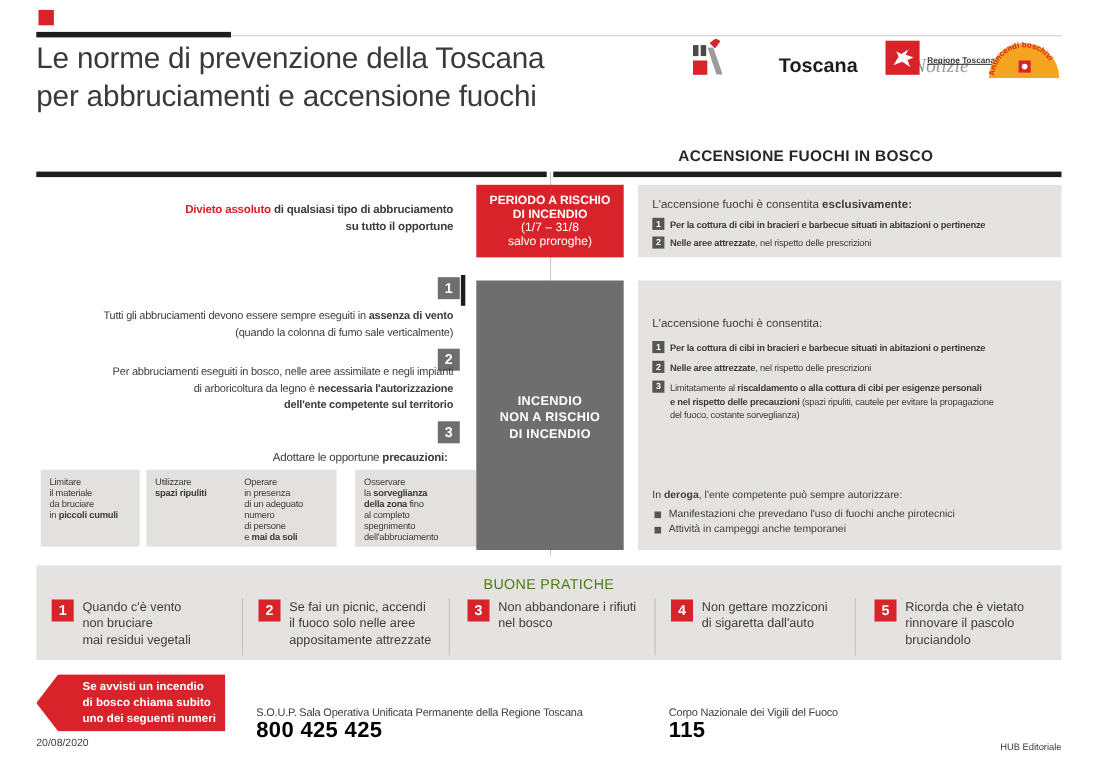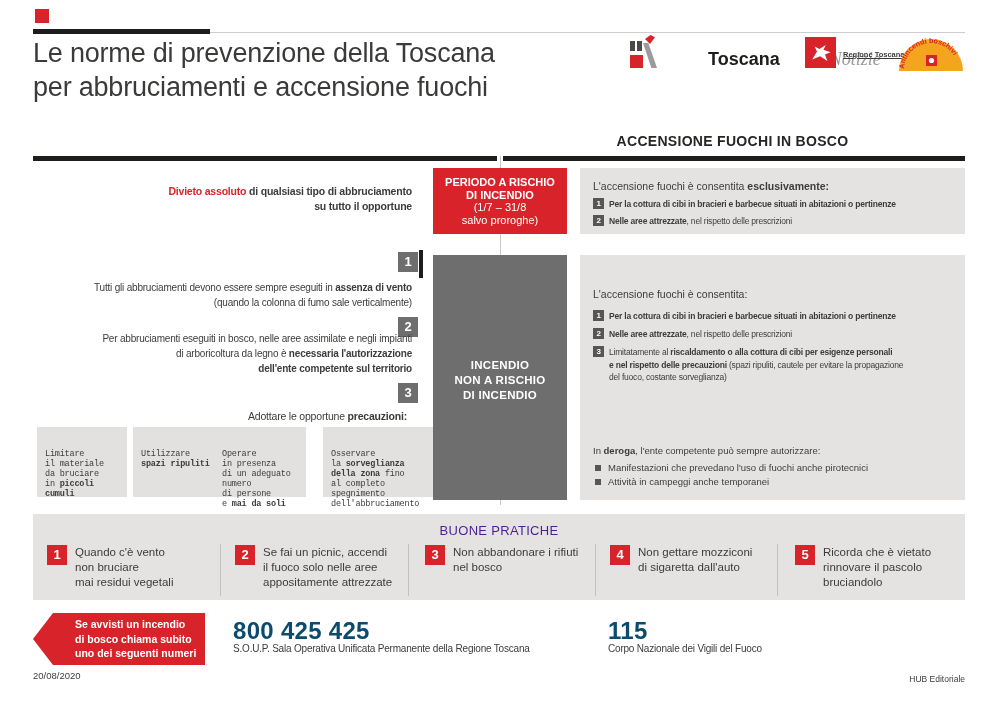--- a/index.html
+++ b/index.html
@@ -46,22 +46,22 @@
   
   .ltext { width:380px; right:588px; text-align:right; font-size:10px; letter-spacing:-0.2px;
            line-height:15px; color:#3c3c3b; }
   .divieto { top:184px; font-size:10.5px; }
   .t1 { top:280px; } .t2 { top:331px; } .t3 { top:409px; right:593px; }
   .numsq { width:20px; height:20px; background:#6e6e6e; color:#fff; font-size:13px; font-weight:bold;
            line-height:20px; text-align:center; }
   .sq1 { left:398px; top:252px; } .sq2 { left:398px; top:317px; } .sq3 { left:398px; top:383px; }
   .tick1 { left:419px; top:250px; width:4px; height:28px; background:#1d1d1b; }
 
-  .pbox { top:427px; height:70px; background:#e2e1e0; padding:22px 8px; font-size:8.5px;
-          letter-spacing:-0.2px; line-height:10px; color:#3c3c3b;font-family:Liberation Mono, monospace; }
+  .pbox { top:427px; height:70px; background:#e2e1e0; padding:6px 8px; font-size:8.5px;
+          letter-spacing:-0.2px; line-height:10px; color:#3c3c3b; }
   .pbox1 { left:37px; width:90px; } .pbox2 { left:133px; width:87px; }
   .pbox3 { left:214px; width:92px; } .pbox4 { left:323px; width:110px; }
 
   
   .prb { left:433px; top:168px; width:134px; height:66px; background:#d8232a; color:#fff;
          text-align:center; padding-top:8px; font-size:11px; line-height:12.5px; }
   .pnr { left:433px; top:255px; width:134px; height:245px; background:#6e6e6e; color:#fff;
          text-align:center; padding-top:103px; font-size:11.5px; font-weight:bold;
          line-height:15px; letter-spacing:0.3px; }
 
@@ -74,32 +74,32 @@
            line-height:12.5px; color:#3c3c3b; width:362px; }
   .minisq { width:11px; height:11px; background:#575655; color:#fff; font-size:8px; font-weight:bold;
             line-height:11px; text-align:center; margin-right:5px; flex-shrink:0; }
   .bullet { width:6px; height:6px; background:#565655; margin:3px 7px 0 2px; flex-shrink:0; }
   .p-der { left:13px; font-size:9.5px; }
   .p-bul { left:13px; display:flex; align-items:flex-start; font-size:9.5px; line-height:12px; }
 
   
   .bp-panel { left:33px; top:514px; width:932px; height:86px; background:#e5e3e2; }
   .bp-title { left:0; top:9px; width:100%; text-align:center; font-size:13px; letter-spacing:0.3px;
-              color:#4c1d95; }
+              color:#4d7c0f; }
   .bp-div { top:30px; width:1px; height:52px; background:#c2c1c0; }
   .bp-sq { top:31px; width:20px; height:20px; background:#d8232a; color:#fff; font-size:13px;
            font-weight:bold; line-height:20px; text-align:center; }
   .bp-tx { top:31px; font-size:11.5px; line-height:15px; color:#3c3c3b; }
 
   
   .alert { left:33px; top:613px; width:172px; height:52px; background:#d8232a; color:#fff;
            clip-path:polygon(20px 0,100% 0,100% 100%,20px 100%,0 50%);
            display:flex; flex-direction:column; justify-content:center; padding-left:42px;
            font-size:10.5px; font-weight:bold; line-height:14.5px; }
-  .phone { font-size:24px; font-weight:bold; color:#0c4a6e; letter-spacing:0.3px; }
+  .phone { font-size:20px; font-weight:bold; color:#000000; letter-spacing:0.3px;margin-top:36px; }
   .phone1 { left:233px; top:617px; } .phone2 { left:608px; top:617px; }
   .plabel { font-size:10px; letter-spacing:-0.2px; color:#3c3c3b; }
   .plabel1 { left:233px; top:643px; } .plabel2 { left:608px; top:643px; }
 
   .f-date { left:33px; top:670px; font-size:9.5px; color:#3c3c3b; }
   .f-pub { right:35px; top:674px; font-size:8.5px; color:#3c3c3b; }
 </style>
 </head>
 <body>
 

